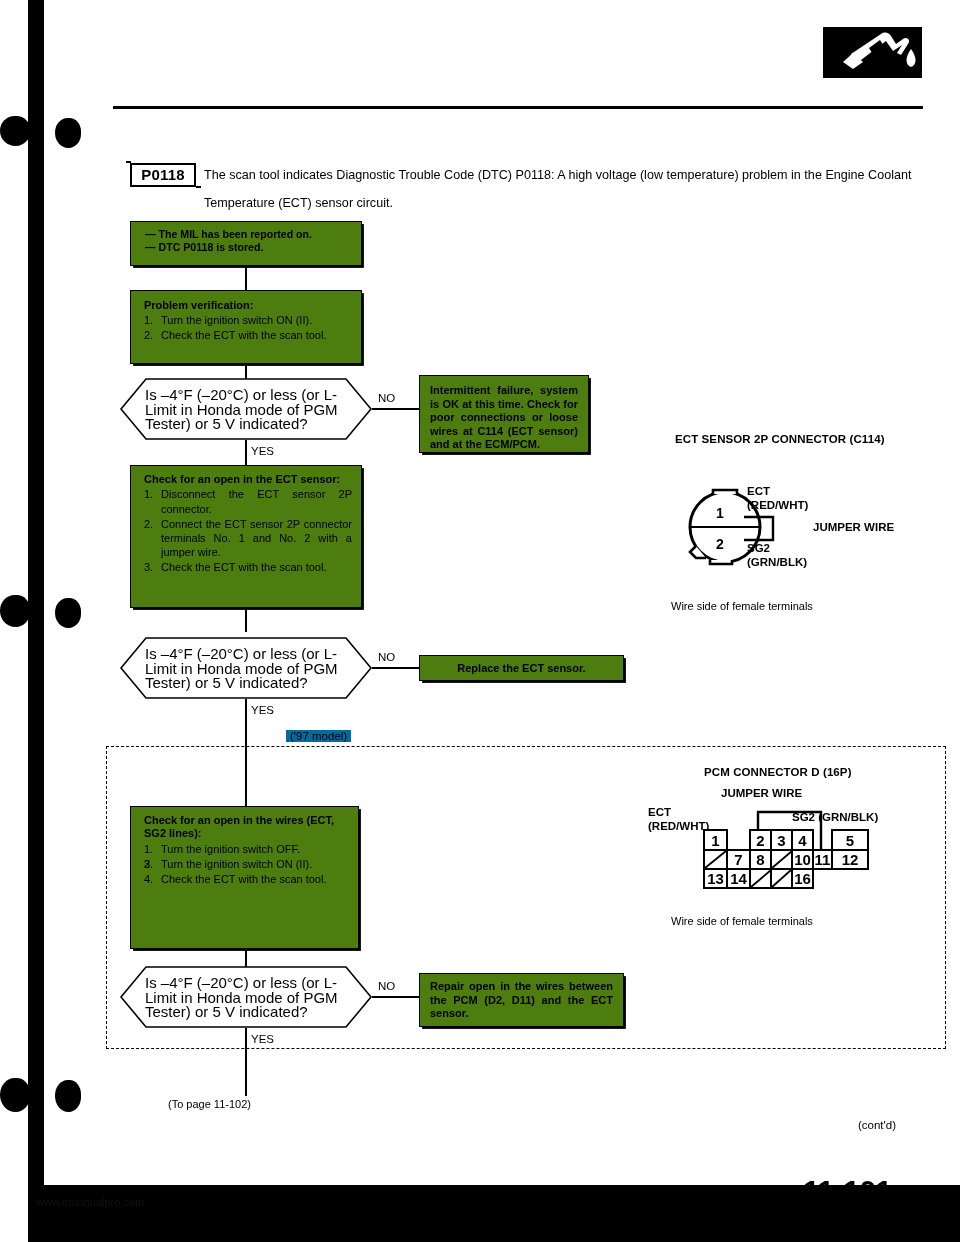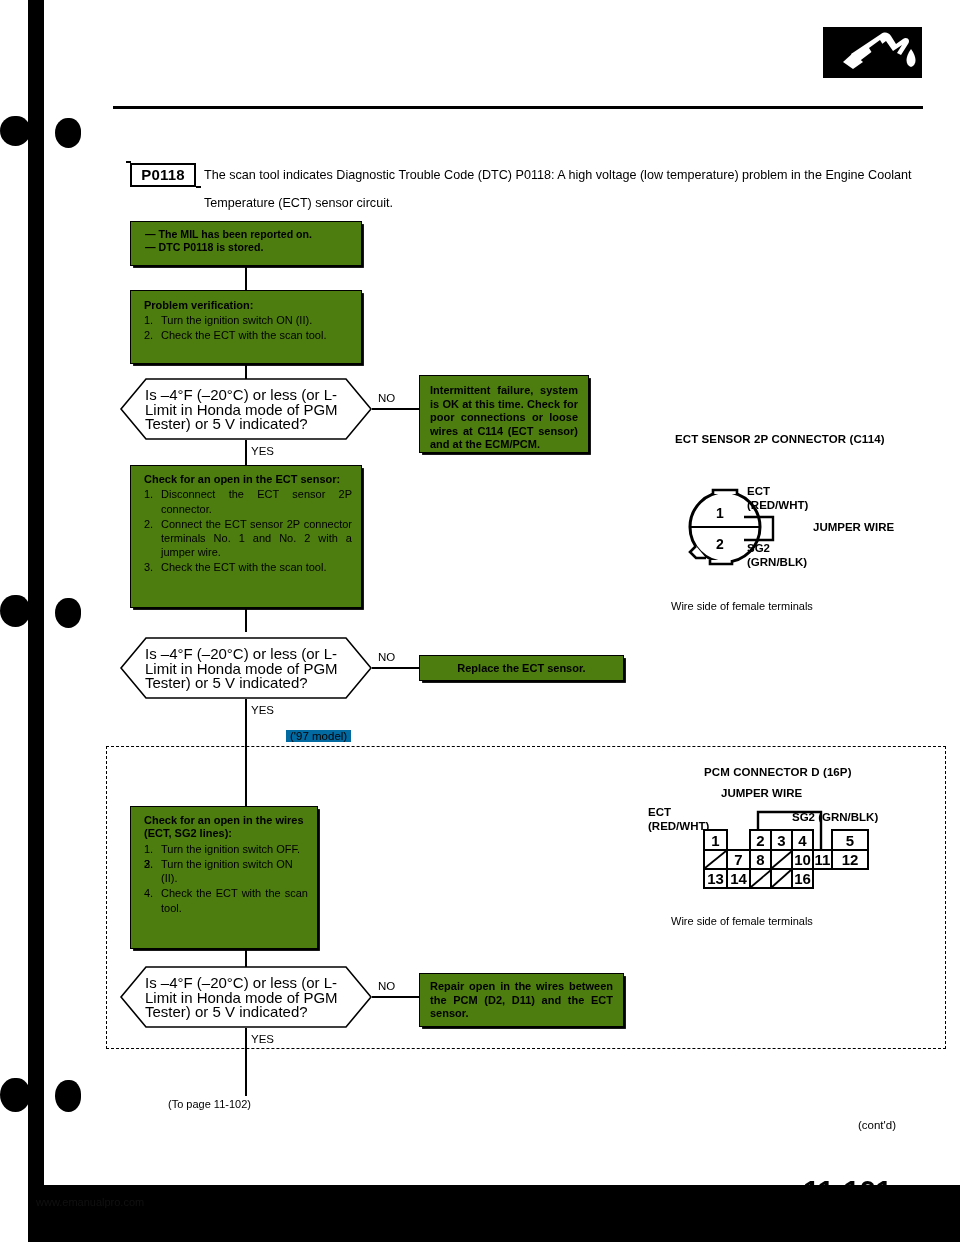--- a/index.html
+++ b/index.html
@@ -275,21 +275,21 @@
   <div class="lbl" style="left:251px; top:704px;">YES</div>
 
   <div class="box shadow" style="left:419px; top:655px; width:205px; height:26px; padding:4px 2px; font-weight:bold; font-size:11px;">
     <div style="text-align:center; line-height:16px;">Replace the ECT sensor.</div>
   </div>
 
   <div class="dashed-region"></div>
   <div class="model97">('97 model)</div>
   <div class="vline" style="left:245px; top:746px; height:60px;"></div>
 
-  <div class="box shadow" style="left:130px; top:806px; width:188px; height:143px;">
+  <div class="box shadow" style="left:130px; top:806px; width:229px; height:143px;">
     <div style="font-weight:bold; font-size:11px; line-height:13.4px;">
       <span>Check for an open in the wires (ECT, SG2 lines):</span>
     </div>
     <ul class="ol">
       <li><span class="num">1.</span><span>Turn the ignition switch OFF.</span></li>
       <li class="just"><span class="num">2.</span></li>
       <li><span class="num">3.</span><span>Turn the ignition switch ON (II).</span></li>
       <li class="just"><span class="num">4.</span><span>Check the ECT with the scan tool.</span></li>
     </ul>
   </div>

